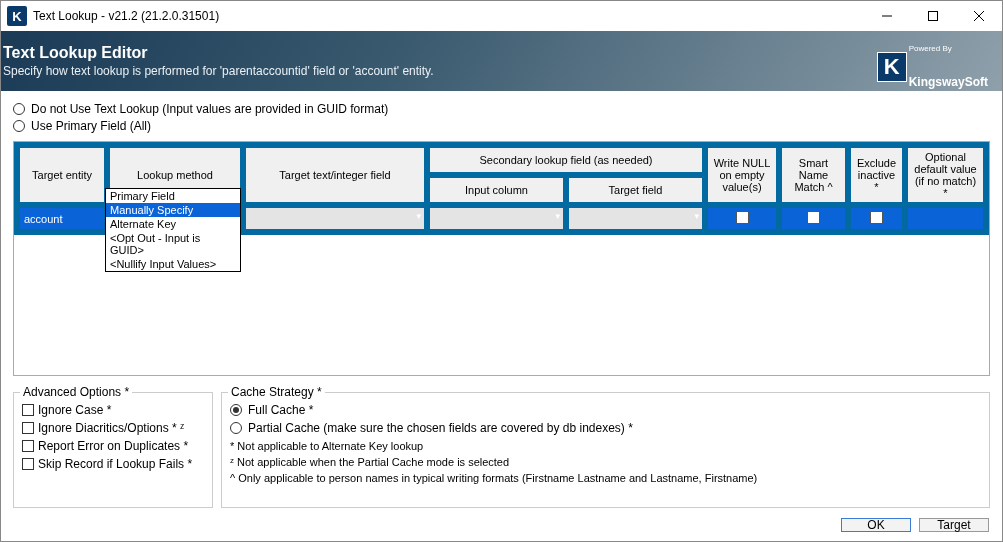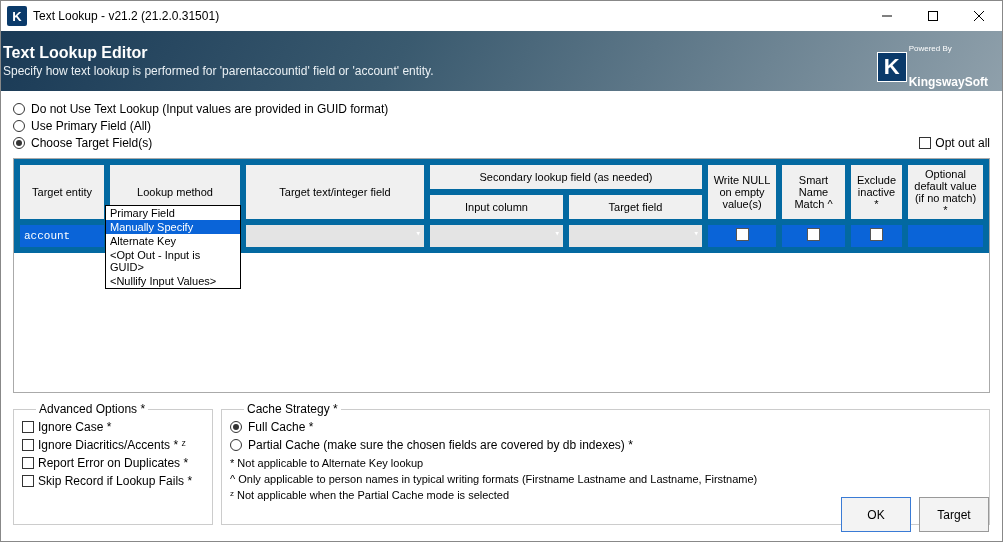--- a/index.html
+++ b/index.html
@@ -88,21 +88,21 @@
     .grid-wrap { margin-top: 8px; border: 1px solid #aaa; height: 235px; background: #fff; position: relative; overflow: visible; }
     table.grid { border-collapse: collapse; width: 100%; table-layout: fixed; }
     table.grid th, table.grid td {
       border: 6px solid #0369a1;
       font-size: 11px;
       padding: 3px 4px;
       text-align: center;
       background: #f0f0f0;
       font-weight: normal;
     }
-    table.grid .row-selected td { background: #0a64d8; color: #fff; font-family: Liberation Mono, monospace; }
+    table.grid .row-selected td { background: #0a64d8; color: #fff; }
     .combo-cell { display: flex; justify-content: space-between; align-items: center; background: #fff; color: #000; border: 1px solid #7a9ec5; width: 100%; height: 18px; padding: 0 2px; }
     .combo-arrow { font-size: 9px; }
     .chk-cell { display:inline-block; width: 13px; height: 13px; border: 1px solid #555; background: #fff; }
 
     .dropdown-list {
       position: absolute;
       top: 46px;
       left: 91px;
       width: 136px;
       background: #fff;
@@ -110,29 +110,29 @@
       z-index: 10;
     }
     .dropdown-list .opt { padding: 1px 4px; font-size: 11px; }
     .dropdown-list .opt.sel { background: #0a64d8; color: #fff; }
 
     .bottom-panels { display: flex; margin: 8px 12px 0 12px; gap: 8px; }
     .fieldset {
       border: 1px solid #ccc; padding: 6px 8px 8px 8px; font-size: 12px; position: relative;
     }
     .fieldset .legend {
-      position: absolute; top: -8px; left: 22px; background: #fff; padding: 0 3px;
+      position: absolute; top: -8px; left: 6px; background: #fff; padding: 0 3px;
     }
     .adv { width: 200px; }
     .cache { flex: 1; }
     .adv-row { display: flex; align-items: center; margin: 4px 0; }
 
     .footnotes { font-size: 11px; margin: 4px 0 12px 0; line-height: 1.45; }
     .buttons { position: absolute; right: 14px; bottom: 10px; display: flex; gap: 8px; }
-    .btn { width: 70px; height: 35px; border: 1px solid #999; background: #f3f3f3; font-size: 12px; display: flex; align-items: center; justify-content: center; }
+    .btn { width: 70px; height: 14px; border: 1px solid #999; background: #f3f3f3; font-size: 12px; display: flex; align-items: center; justify-content: center; }
     .btn:first-child { border: 1px solid #3a7bd5; }
   </style>
 </head>
 <body>
 
 <div class="titlebar">
   <div class="app-icon">K</div>
   <div class="title-text">Text Lookup - v21.2 (21.2.0.31501)</div>
   <div class="win-controls">
     <div class="win-btn">
@@ -169,29 +169,20 @@
 </div>
 
 <div class="content">
   <div class="radio-row">
     <span class="radio"></span>
     <span>Do not Use Text Lookup (Input values are provided in GUID format)</span>
   </div>
   <div class="radio-row">
     <span class="radio"></span>
     <span>Use Primary Field (All)</span>
-  </div>
-  <div class="radio-row">
-    <span class="radio checked"></span>
-    <span>Choose Target Field(s)</span>
-    <span style="flex:1"></span>
-    <span class="optout-all">
-      <span class="chk"></span>
-      <span>Opt out all</span>
-    </span>
   </div>
 
   <div class="grid-wrap">
     <table class="grid">
       <colgroup>
         <col style="width:90px">
           <col style="width:136px">
           <col style="width:184px">
         <col style="width:139px">
           <col style="width:139px">
@@ -252,21 +243,21 @@
 
 <div class="bottom-panels">
   <div class="fieldset adv">
     <span class="legend">Advanced Options *</span>
     <div class="adv-row">
         <span class="chk"></span>
         <span>Ignore Case *</span>
       </div>
     <div class="adv-row">
         <span class="chk"></span>
-        <span>Ignore Diacritics/Accents * ᶻ</span>
+        <span>Ignore Diacritics/Options * ᶻ</span>
       </div>
     <div class="adv-row">
         <span class="chk"></span>
         <span>Report Error on Duplicates *</span>
       </div>
     <div class="adv-row">
         <span class="chk"></span>
         <span>Skip Record if Lookup Fails *</span>
       </div>
   </div>
@@ -275,22 +266,22 @@
     <div class="adv-row">
         <span class="radio checked"></span>
         <span>Full Cache *</span>
       </div>
     <div class="adv-row">
         <span class="radio"></span>
         <span>Partial Cache (make sure the chosen fields are covered by db indexes) *</span>
       </div>
     <div class="footnotes">
       <div>* Not applicable to Alternate Key lookup</div>
+      <div>ᶻ Not applicable when the Partial Cache mode is selected</div>
       <div>^ Only applicable to person names in typical writing formats (Firstname Lastname and Lastname, Firstname)</div>
-      <div>ᶻ Not applicable when the Partial Cache mode is selected</div>
     </div>
   </div>
 </div>
 
 <div class="buttons">
   <div class="btn">OK</div>
   <div class="btn">Target</div>
 </div>
 
 </body></html>

